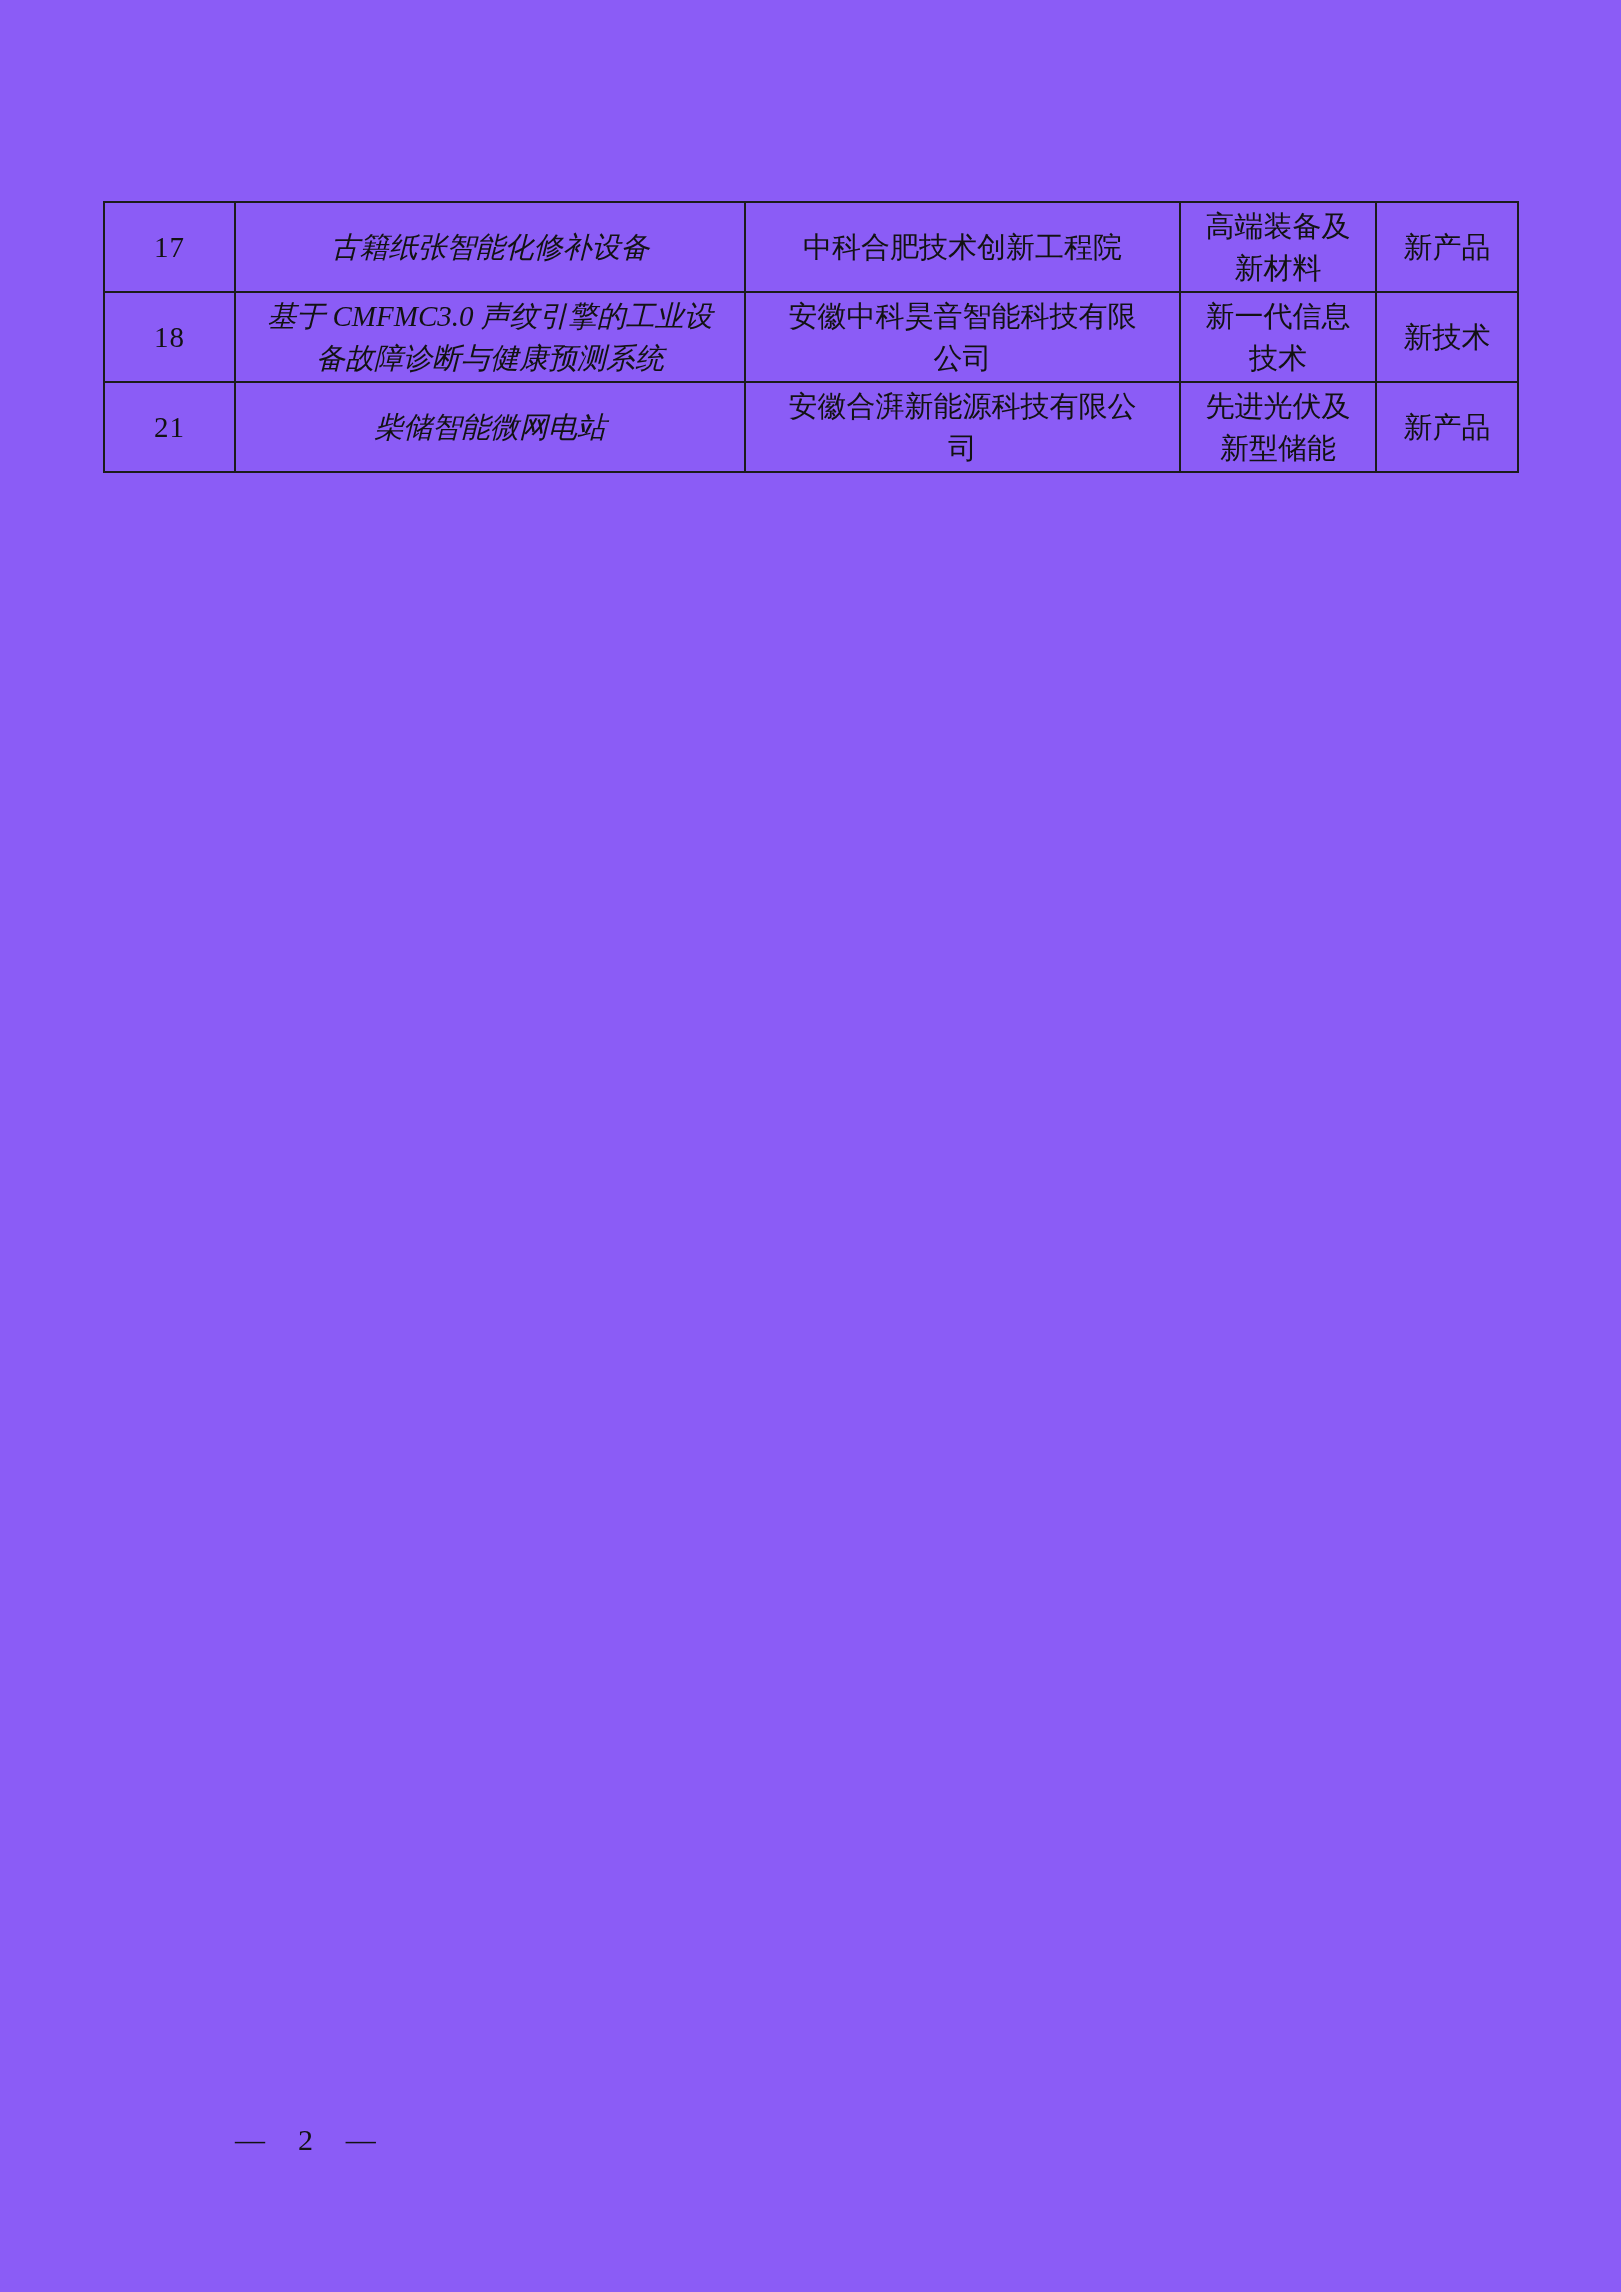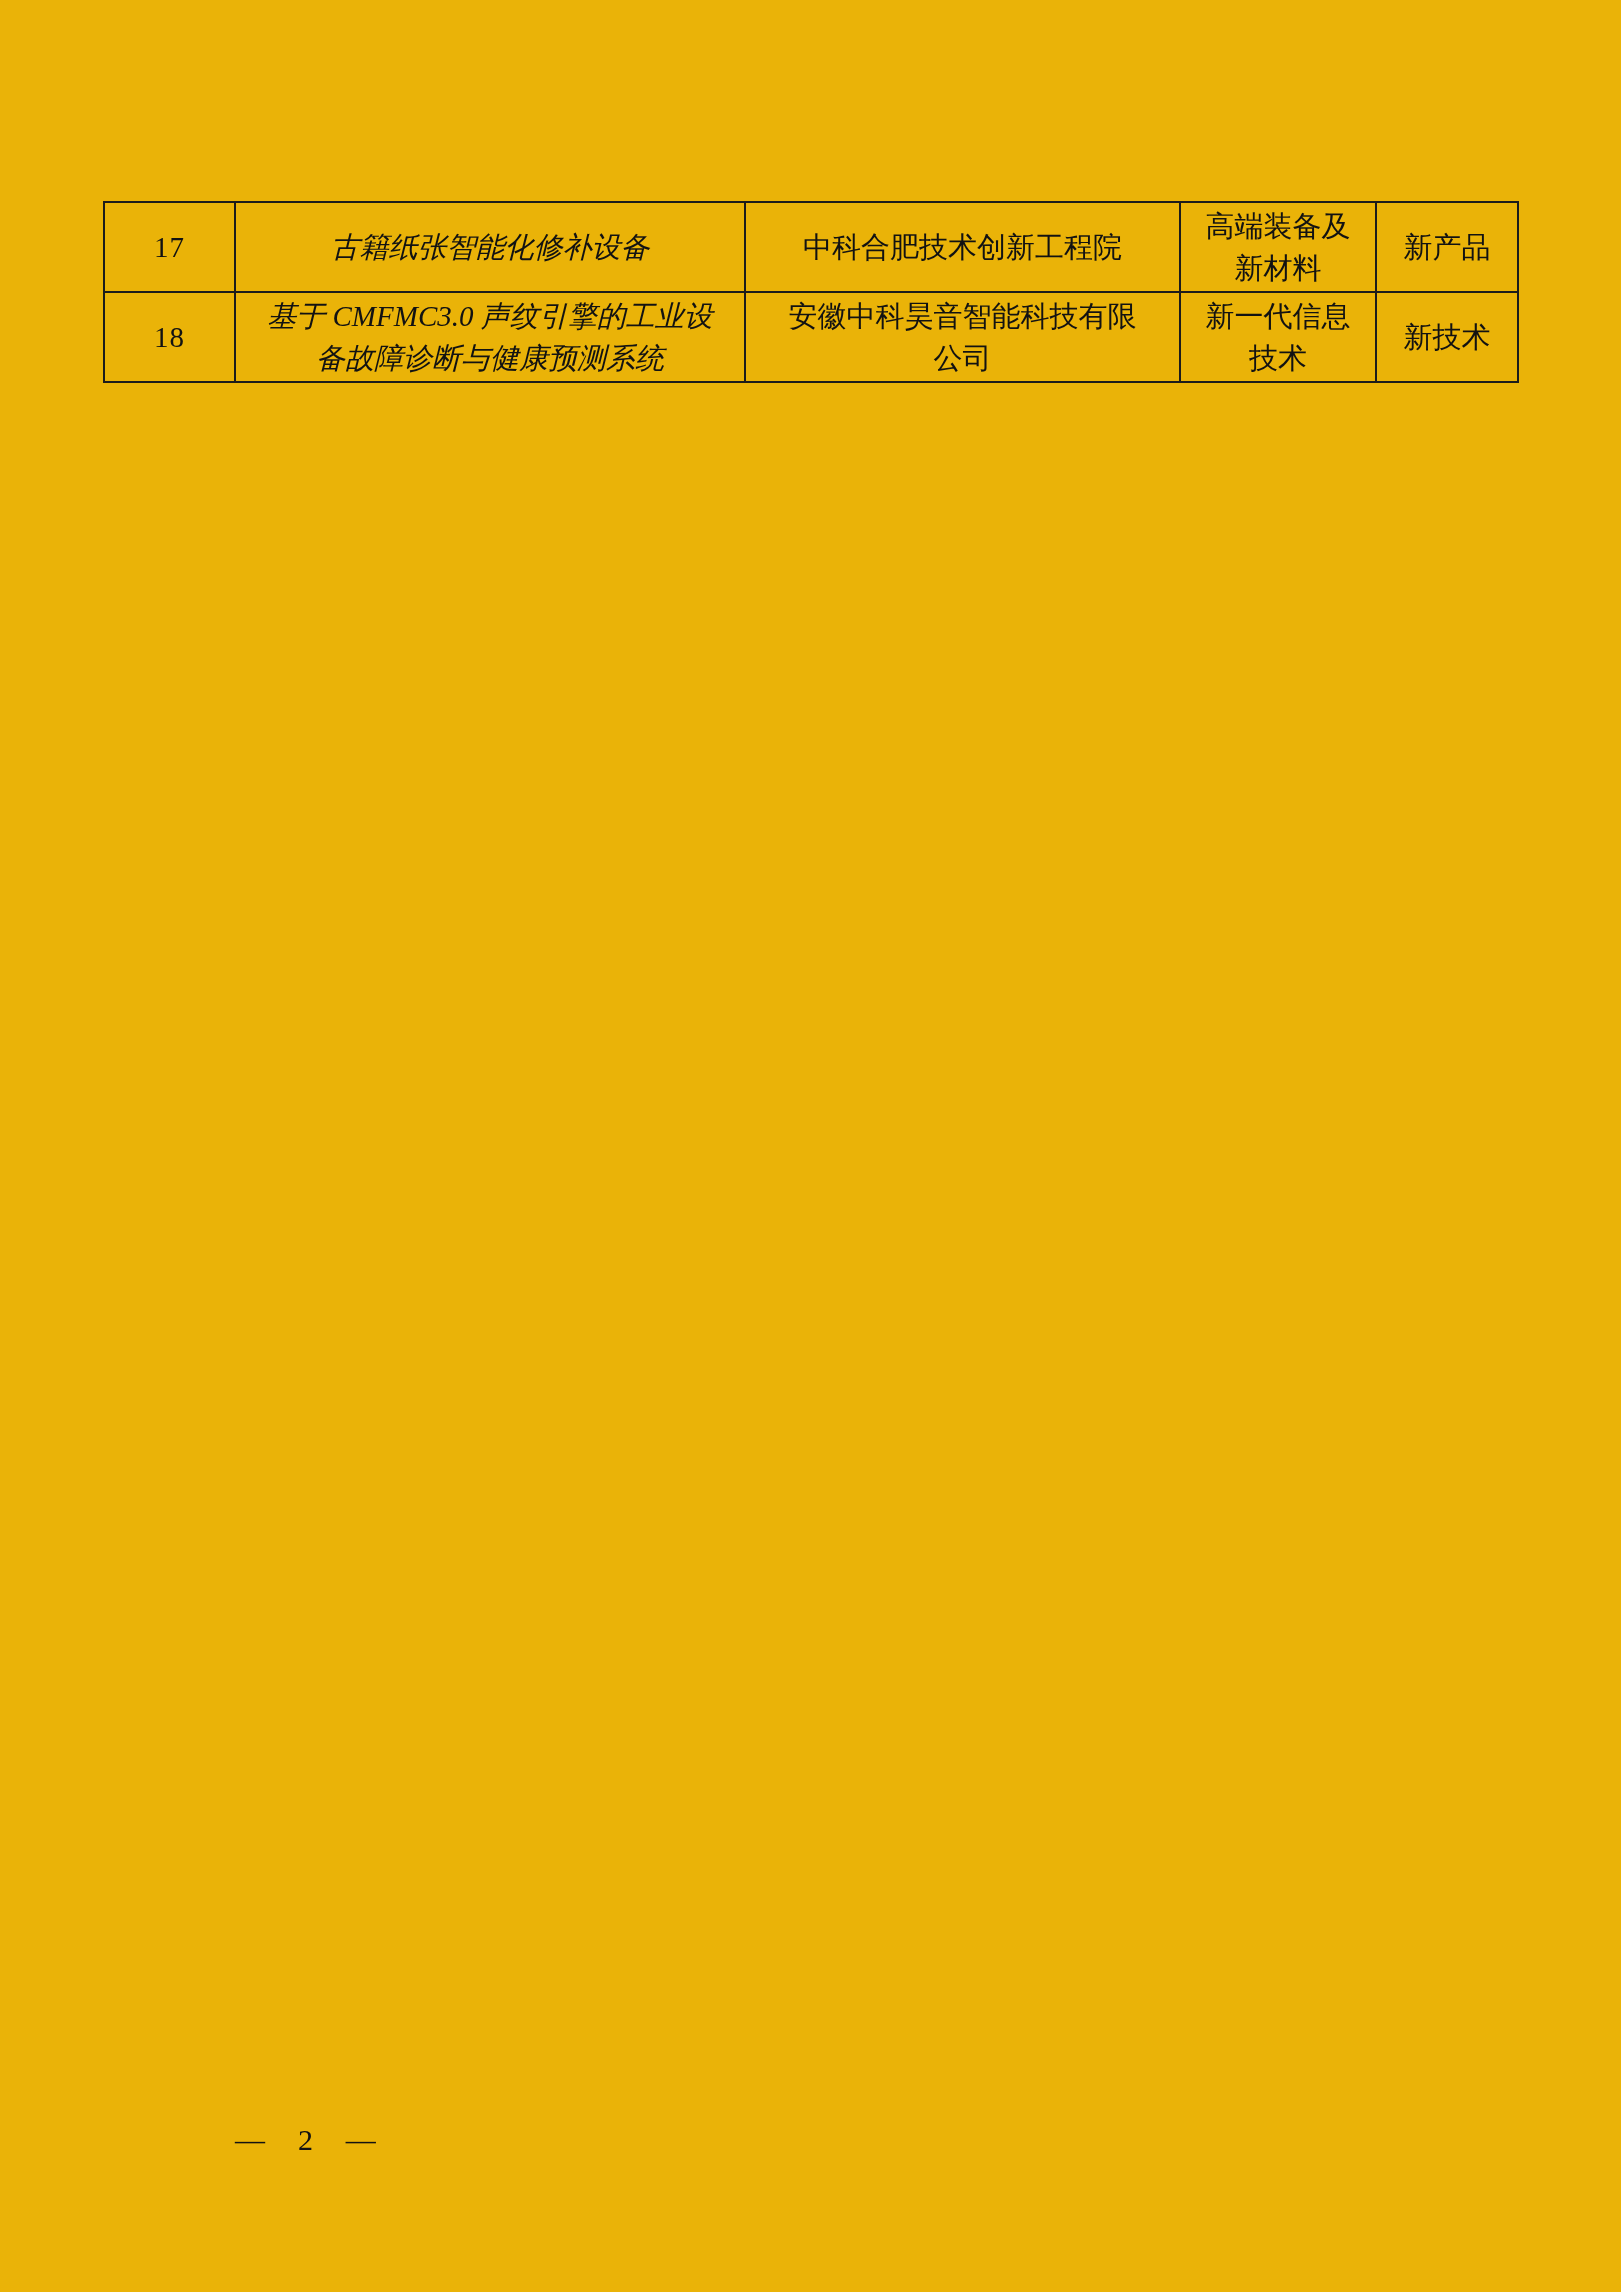--- a/index.html
+++ b/index.html
@@ -1,20 +1,20 @@
 <!DOCTYPE html>
 <html><head>
 <meta charset="utf-8">
 <style>
   html,body { margin:0; padding:0; background:#e8e8e8; }
   .page {
     position:relative;
     width:1621px; height:2293px;
     margin:0 auto;
-    background:#eab308;
+    background:#8b5cf6;
     font-family:"Liberation Serif","DejaVu Serif",serif;
     color:#121212;
     overflow:hidden;
   }
   table.doc-table {
     position:absolute;
     left:103px; top:201px;
     width:1414px;
     border-collapse:collapse;
     table-layout:fixed;
@@ -69,19 +69,28 @@
       <tr style="height:88px">
         <td class="num-cell">18</td>
         <td class="name-cell">基于 CMFMC3.0 声纹引擎的工业设
 备故障诊断与健康预测系统</td>
         <td class="company-cell">安徽中科昊音智能科技有限
 公司</td>
         <td class="category-cell">新一代信息
 技术</td>
         <td class="type-cell">新技术</td>
       </tr>
+      <tr style="height:87px">
+        <td class="num-cell">21</td>
+        <td class="name-cell">柴储智能微网电站</td>
+        <td class="company-cell">安徽合湃新能源科技有限公
+司</td>
+        <td class="category-cell">先进光伏及
+新型储能</td>
+        <td class="type-cell">新产品</td>
+      </tr>
     </tbody>
   </table>
 
   <div class="page-footer">— 2 —</div>
 
 </div>
 
 
 </body></html>

